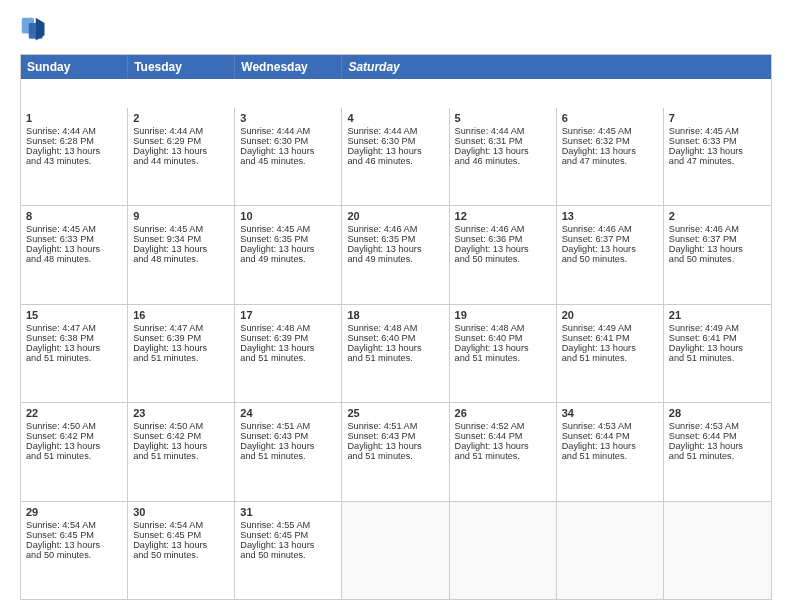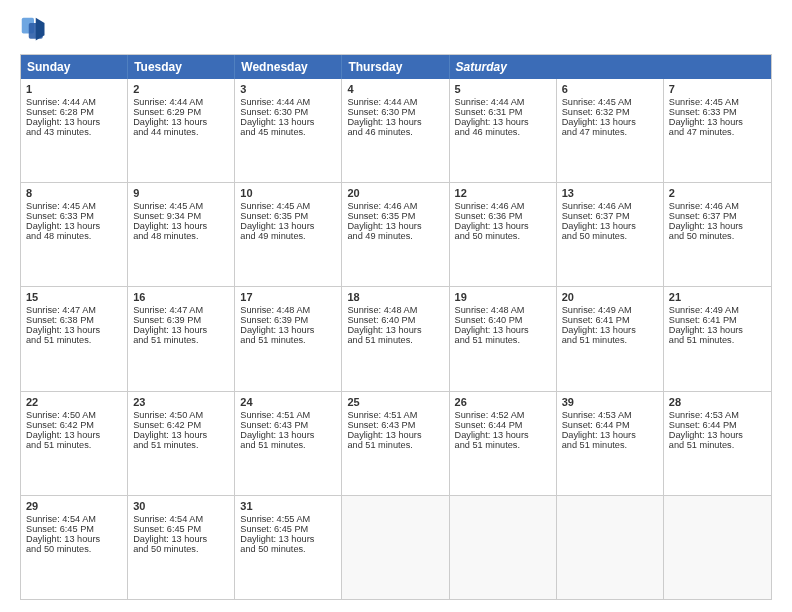--- a/index.html
+++ b/index.html
@@ -52,20 +52,21 @@
     }
     .subtitle {
       font-size: 14px;
       color: #444;
     }
     .calendar {
       flex: 1;
       display: flex;
       flex-direction: column;
       border: 1px solid #ccc;
+      gap: 29px;
     }
     .cal-header {
       display: grid;
       grid-template-columns: repeat(7, 1fr);
       background: #3b6cb7;
     }
     .cal-header-cell {
       color: #fff;
       font-weight: bold;
       font-size: 12px;
@@ -129,21 +130,20 @@
       <div class="main-title"></div>
       <div class="subtitle"></div>
     </div>
   </div>
 
   <div class="calendar">
     <div class="cal-header">
     <div class="cal-header-cell">Sunday</div>
         <div class="cal-header-cell">Tuesday</div>
         <div class="cal-header-cell">Wednesday</div>
-        <div class="cal-header-cell">Thursday</div>
         <div class="cal-header-cell">Saturday</div>
       </div>
     <div class="cal-body">
     <div class="cal-week week-1">
           <div class="cal-cell">
             <span class="day-num">1</span>
             <div>Sunrise: 4:44 AM</div>
             <div>Sunset: 6:28 PM</div>
             <div>Daylight: 13 hours</div>
             <div>and 43 minutes.</div>
@@ -323,21 +323,21 @@
             <div>and 51 minutes.</div>
           </div>
           <div class="cal-cell">
             <span class="day-num">26</span>
             <div>Sunrise: 4:52 AM</div>
             <div>Sunset: 6:44 PM</div>
             <div>Daylight: 13 hours</div>
             <div>and 51 minutes.</div>
           </div>
           <div class="cal-cell">
-            <span class="day-num">39</span>
+            <span class="day-num">34</span>
             <div>Sunrise: 4:53 AM</div>
             <div>Sunset: 6:44 PM</div>
             <div>Daylight: 13 hours</div>
             <div>and 51 minutes.</div>
           </div>
           <div class="cal-cell">
             <span class="day-num">28</span>
             <div>Sunrise: 4:53 AM</div>
             <div>Sunset: 6:44 PM</div>
             <div>Daylight: 13 hours</div>

